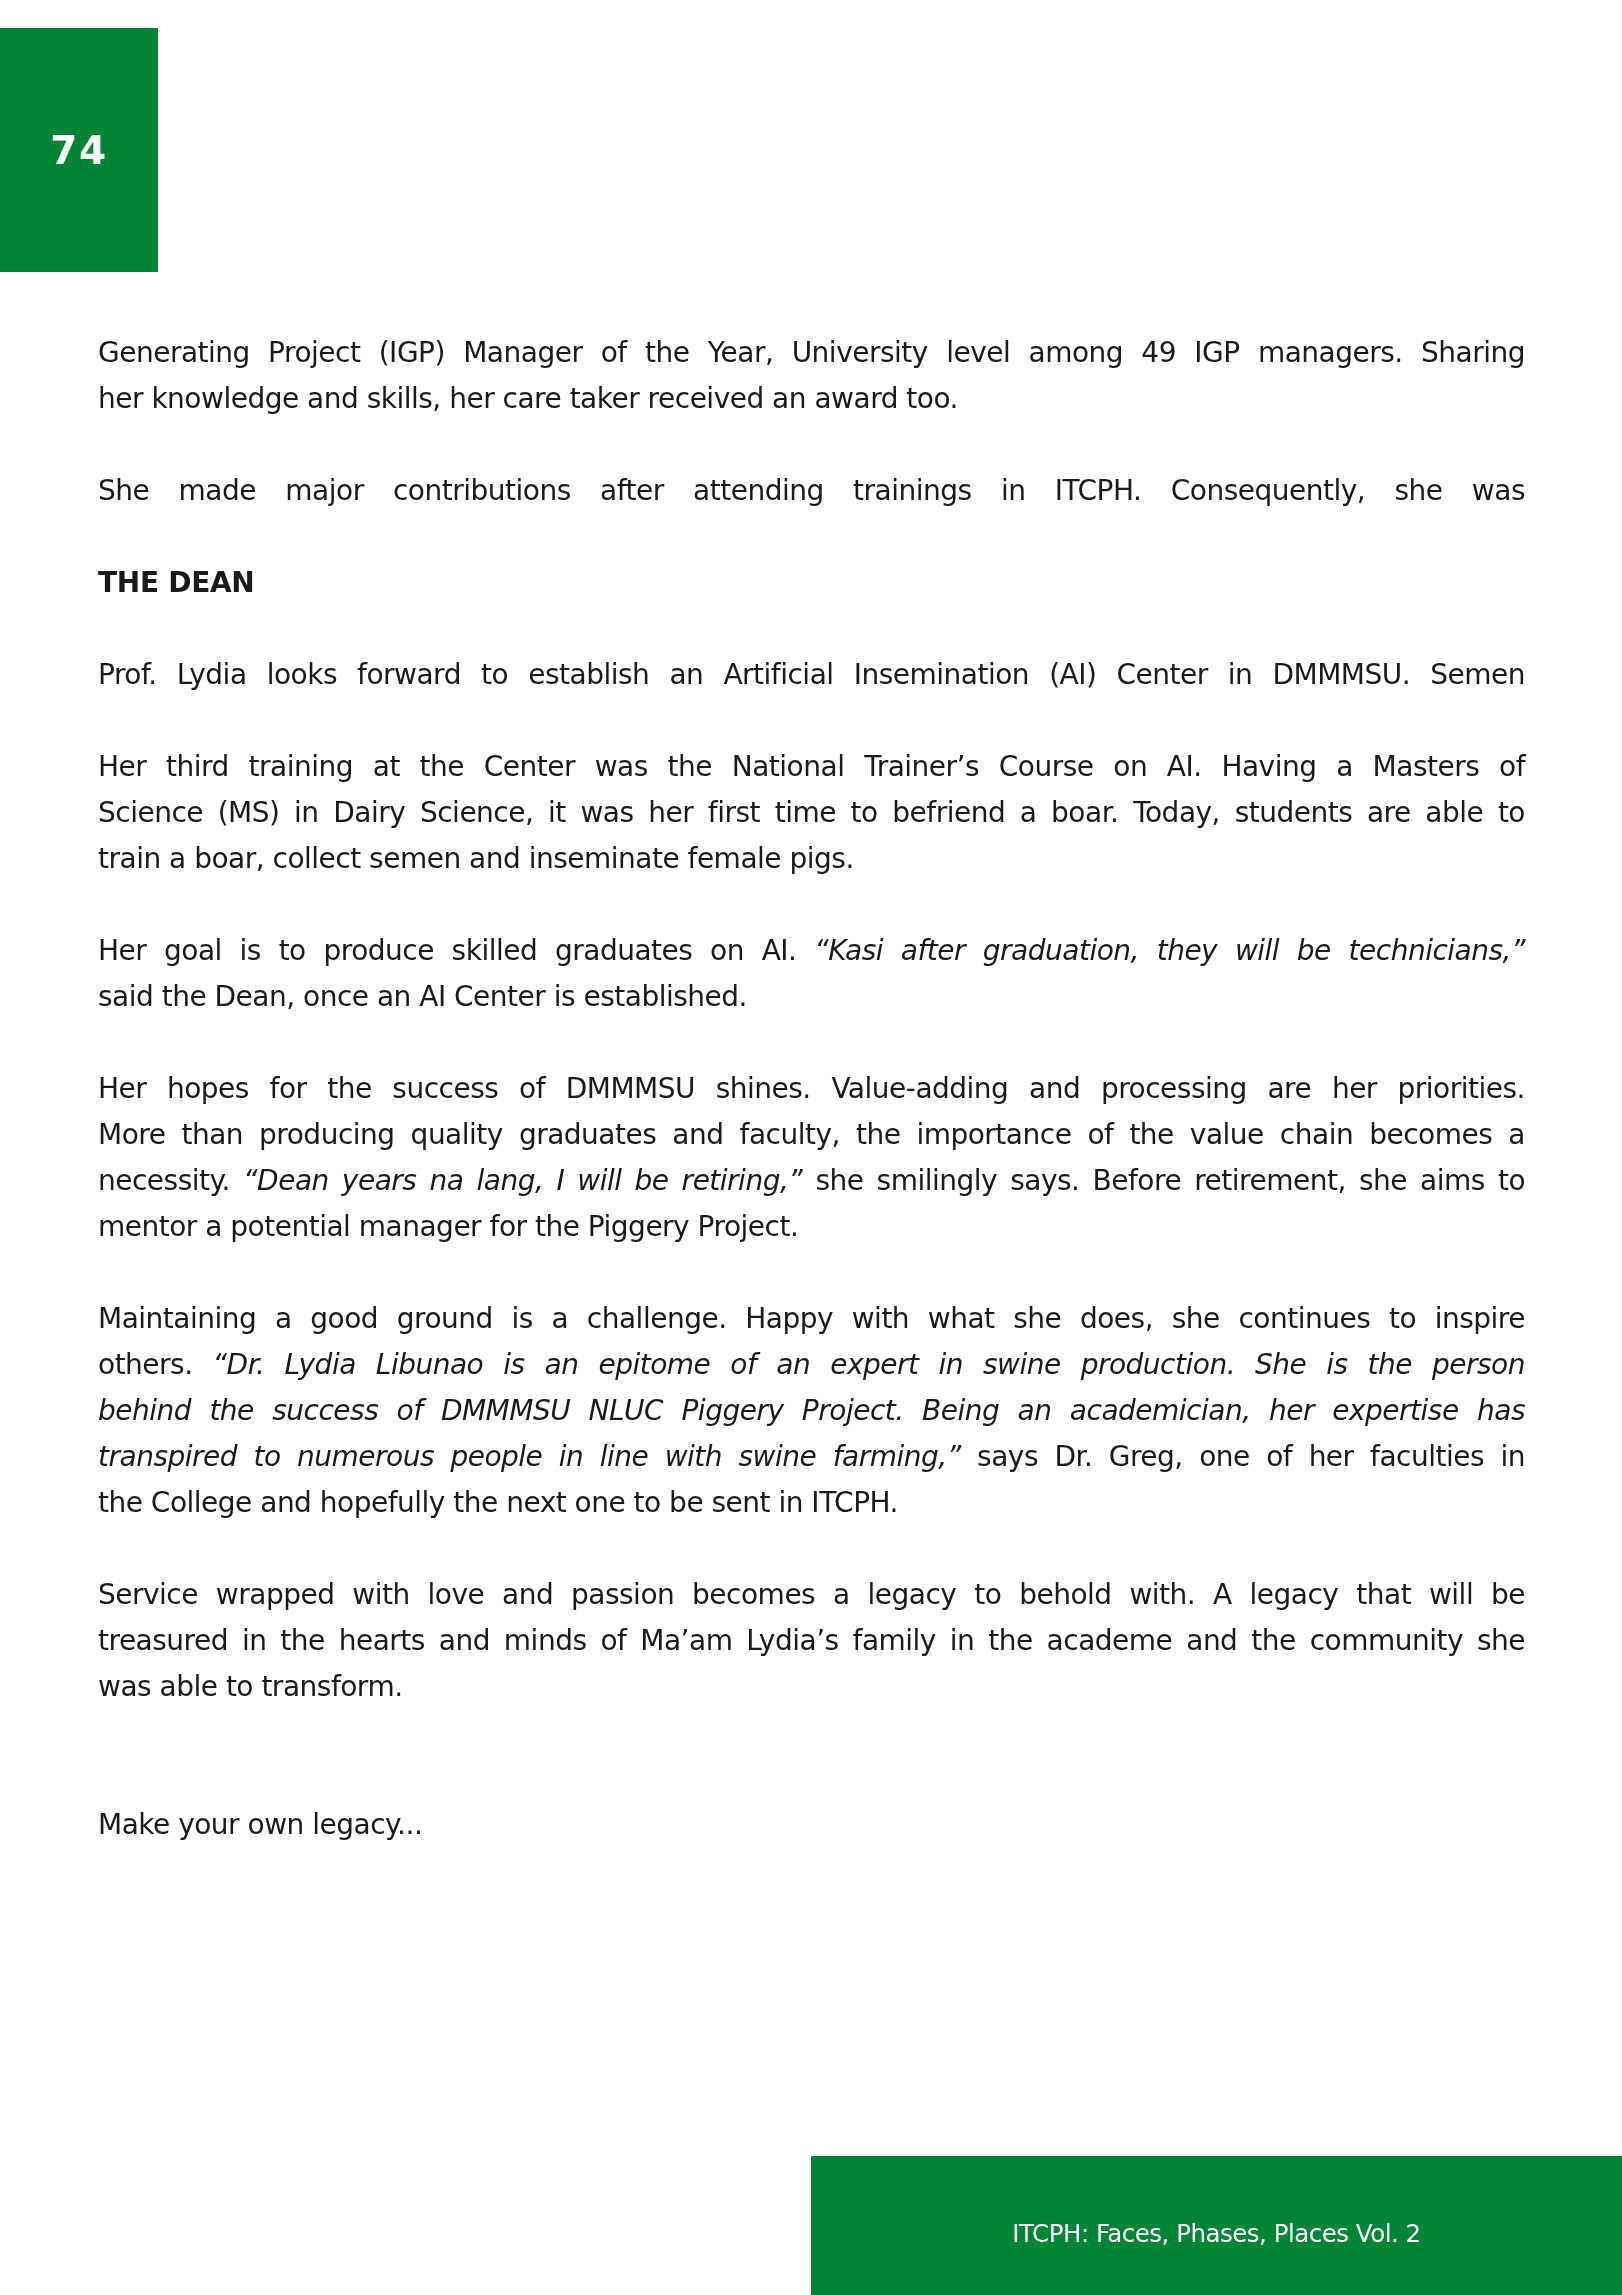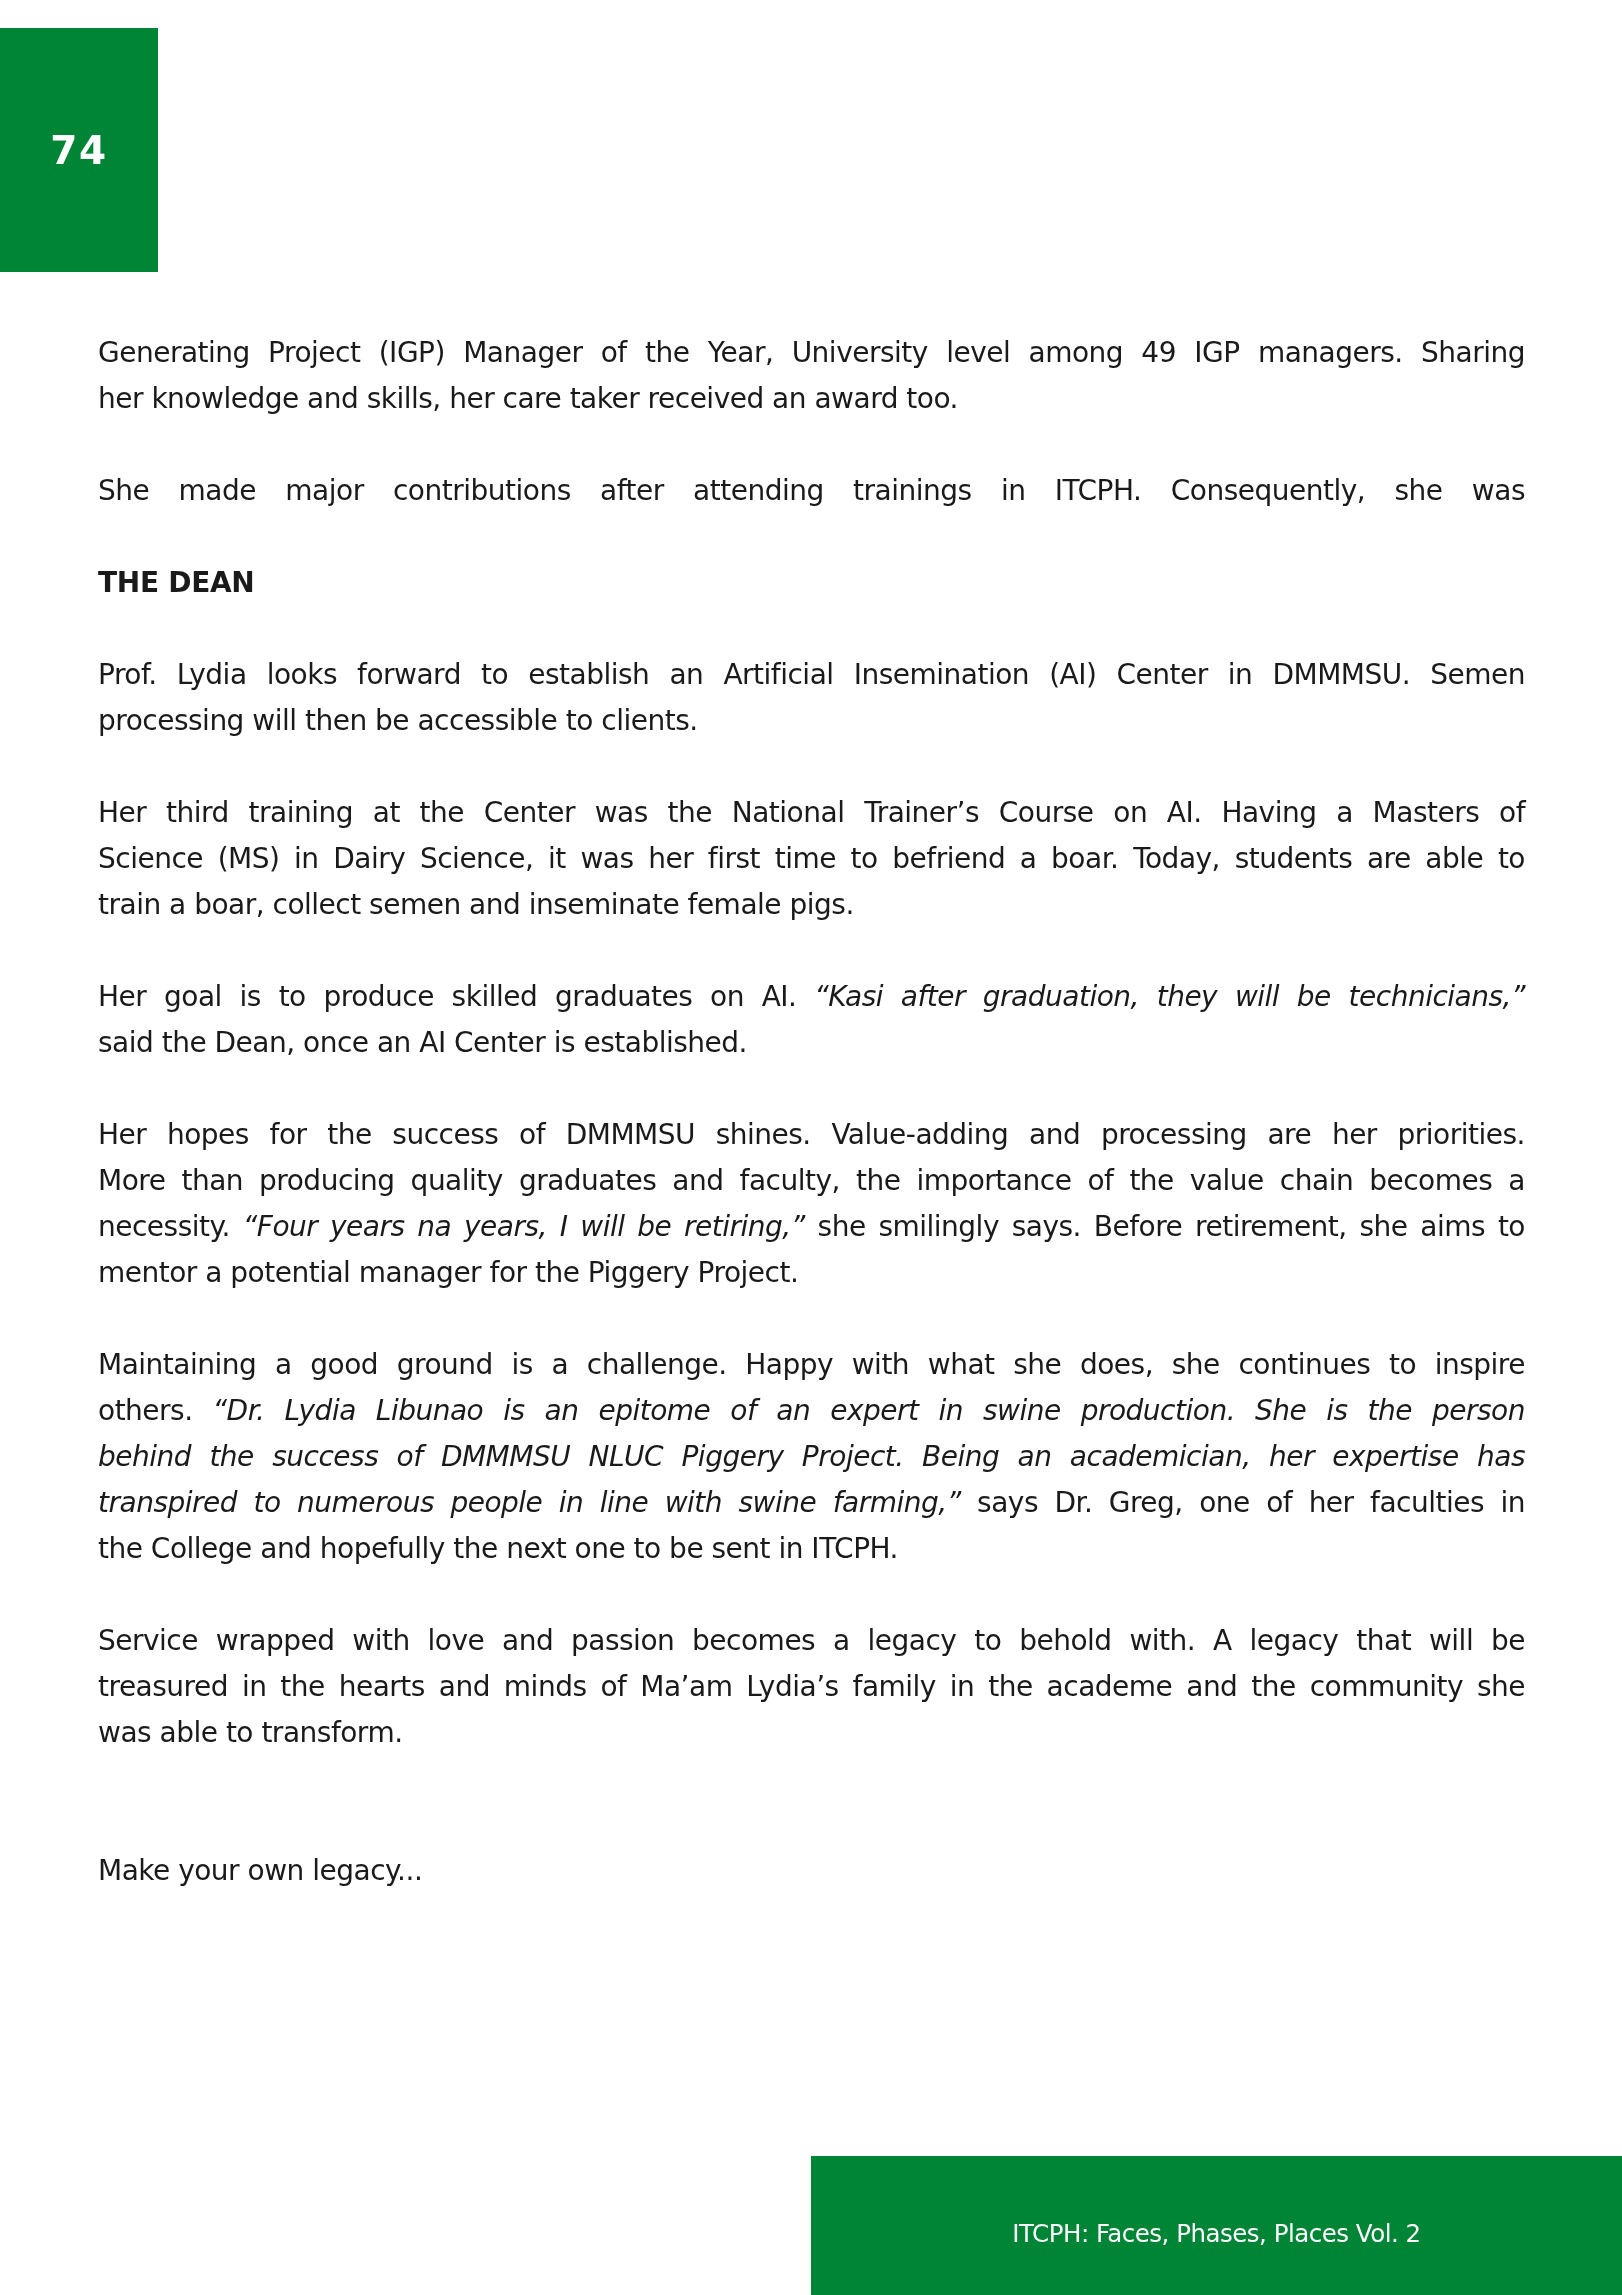--- a/index.html
+++ b/index.html
@@ -36,38 +36,37 @@
   </div>
   <span class="gap"></span>
   <div>
     <span class="line" style="display: block; width: 1427px;">She made major contributions after attending trainings in ITCPH. Consequently, she was</span>
   </div>
   <span class="gap"></span>
   <span class="line heading" style="display: block; width: 1427px;">THE DEAN</span>
   <span class="gap"></span>
   <div>
     <span class="line" style="display: block; width: 1427px;">Prof. Lydia looks forward to establish an Artificial Insemination (AI) Center in DMMMSU. Semen</span>
-    <span class="line last" style="display: block; width: 1427px;">processing will then be accessible to clients.</span>
   </div>
   <span class="gap"></span>
   <div>
     <span class="line" style="display: block; width: 1427px;">Her third training at the Center was the National Trainer’s Course on AI. Having a Masters of</span>
     <span class="line" style="display: block; width: 1427px;">Science (MS) in Dairy Science, it was her first time to befriend a boar. Today, students are able to</span>
     <span class="line last" style="display: block; width: 1427px;">train a boar, collect semen and inseminate female pigs.</span>
   </div>
   <span class="gap"></span>
   <div>
     <span class="line" style="display: block; width: 1427px;"><span>Her goal is to produce skilled graduates on AI. </span><span class="it">“Kasi after graduation, they will be technicians,”</span></span>
     <span class="line last" style="display: block; width: 1427px;">said the Dean, once an AI Center is established.</span>
   </div>
   <span class="gap"></span>
   <div>
     <span class="line" style="display: block; width: 1427px;">Her hopes for the success of DMMMSU shines. Value-adding and processing are her priorities.</span>
     <span class="line" style="display: block; width: 1427px;">More than producing quality graduates and faculty, the importance of the value chain becomes a</span>
-    <span class="line" style="display: block; width: 1427px;"><span>necessity. </span><span class="it">“Four years na years, I will be retiring,”</span><span> she smilingly says. Before retirement, she aims to</span></span>
+    <span class="line" style="display: block; width: 1427px;"><span>necessity. </span><span class="it">“Dean years na lang, I will be retiring,”</span><span> she smilingly says. Before retirement, she aims to</span></span>
     <span class="line last" style="display: block; width: 1427px;">mentor a potential manager for the Piggery Project.</span>
   </div>
   <span class="gap"></span>
   <div>
     <span class="line" style="display: block; width: 1427px;">Maintaining a good ground is a challenge. Happy with what she does, she continues to inspire</span>
     <span class="line" style="display: block; width: 1427px;"><span>others. </span><span class="it">“Dr. Lydia Libunao is an epitome of an expert in swine production. She is the person</span></span>
     <span class="line it" style="display: block; width: 1427px;">behind the success of DMMMSU NLUC Piggery Project. Being an academician, her expertise has</span>
     <span class="line" style="display: block; width: 1427px;"><span class="it">transpired to numerous people in line with swine farming,”</span><span> says Dr. Greg, one of her faculties in</span></span>
     <span class="line last" style="display: block; width: 1427px;">the College and hopefully the next one to be sent in ITCPH.</span>
   </div>

